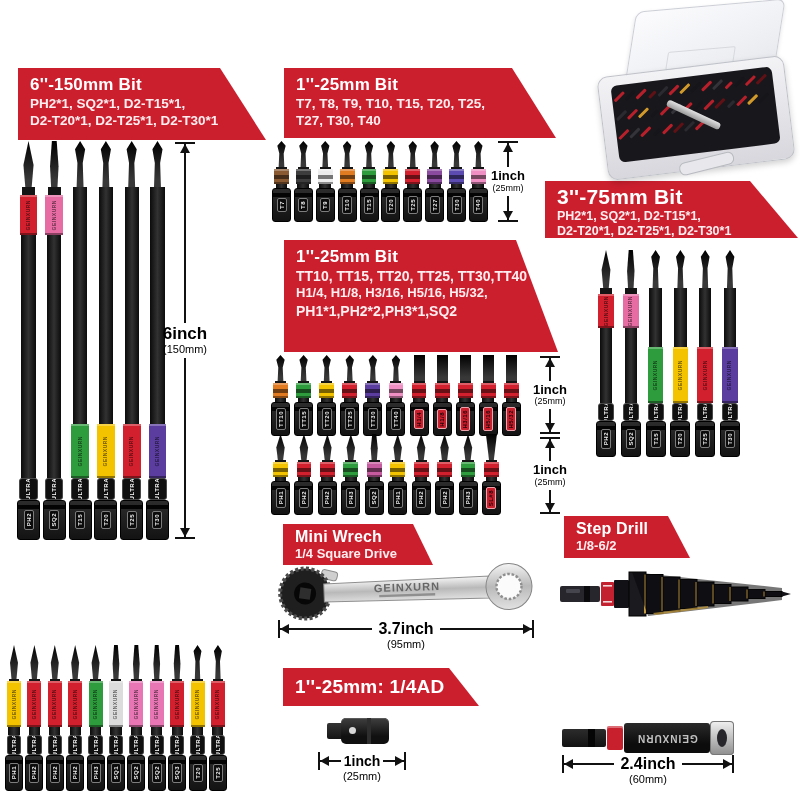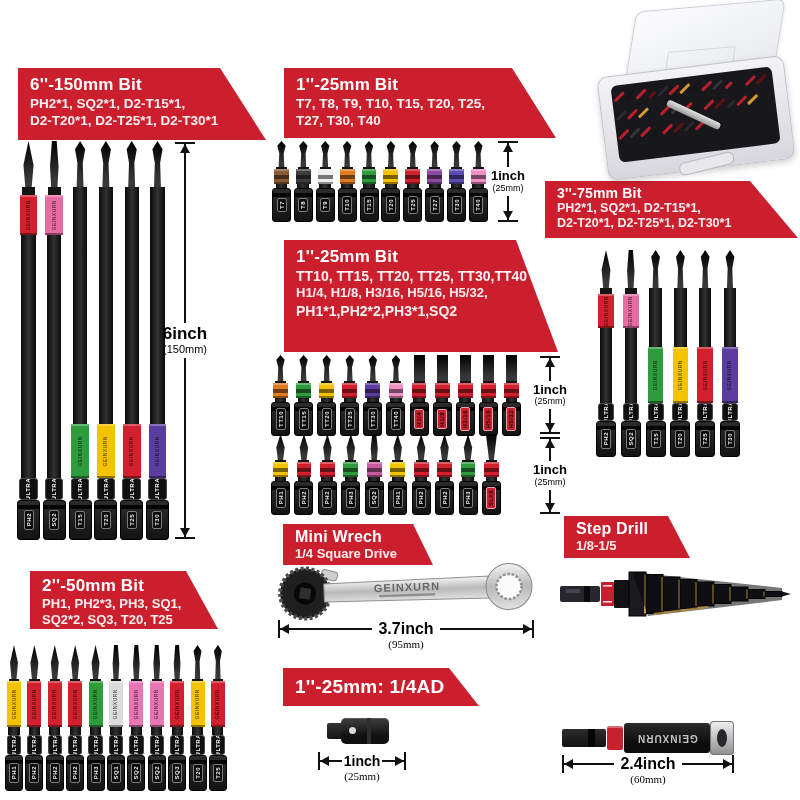--- a/index.html
+++ b/index.html
@@ -3,21 +3,21 @@
 <meta charset="utf-8">
 <style>
   html,body{margin:0;padding:0;background:#fff;}
   .stage{position:relative;width:800px;height:800px;background:#ffffff;overflow:hidden;
          font-family:"Liberation Sans", sans-serif;}
   
   .banner{position:absolute;background:#cb1f2e;color:#fff;box-sizing:border-box;
           padding:7px 12px 6px;clip-path:polygon(0 0,calc(100% - var(--s,40px)) 0,100% 100%,0 100%);}
   .banner .t{font-weight:800;font-size:17px;letter-spacing:.2px;line-height:1.15;}
   .banner .l{font-weight:600;font-size:13.5px;line-height:1.3;color:#ffeef0;}
-  .banner.compact .t{font-size:14px}
+  .banner.compact .t{font-size:21px}
   .banner.compact .l{font-size:12.5px;line-height:1.22}
   .banner.tool .t{font-size:16px}
   .banner.tool .l{font-size:13px}
   .banner.oneline{display:flex;align-items:center;padding-top:0;padding-bottom:0;}
   .banner.oneline .t{font-size:19px}
   
   .bitrow{position:absolute;display:flex;justify-content:space-between;align-items:flex-end;}
   .bit{display:flex;flex-direction:column;align-items:center;}
   .bit .tip{width:58%;background:linear-gradient(180deg,#000 0%,#383838 85%);}
   .tip-ph{clip-path:polygon(50% 0,88% 52%,74% 100%,26% 100%,12% 52%);}
@@ -54,21 +54,21 @@
   .munit{font-size:11px;line-height:1.2;}
   .vmeas.sm .mval{font-size:13px;}
   .vmeas.sm .munit{font-size:9px;}
   .hmeas{position:absolute;display:flex;align-items:flex-start;color:#000;}
   .hmeas .hcap{width:2px;height:18px;background:#111;}
   .hmeas .hseg{height:2px;flex:1 1 auto;background:#111;margin-top:8px;position:relative;}
   .hmeas .hseg.left::before{content:"";position:absolute;left:0;top:-4px;border:5px solid transparent;border-left:none;border-right:9px solid #111;}
   .hmeas .hseg.right::after{content:"";position:absolute;right:0;top:-4px;border:5px solid transparent;border-right:none;border-left:9px solid #111;}
   .hlabelwrap{display:flex;flex-direction:column;align-items:center;padding:0 6px;}
   .hmeas .mval{font-size:16px;line-height:18px;}
-  .hmeas .munit{font-size:11px;font-family:Liberation Serif, serif;}
+  .hmeas .munit{font-size:11px;}
   .hmeas.sm .mval{font-size:14px;}
   
   .case{position:absolute;left:598px;top:6px;width:196px;height:164px;}
   .case-lid{position:absolute;left:30px;top:0;width:148px;height:96px;border-radius:8px;
             background:linear-gradient(160deg,#fcfcfe 0%,#eceef2 60%,#dfe1e6 100%);
             border:1px solid #ccced6;transform:rotate(-5deg) skewX(-14deg);box-shadow:0 2px 4px rgba(0,0,0,.12);}
   .case-emboss{position:absolute;left:38px;top:42px;width:66px;height:16px;border:1px solid #d6d8dd;border-radius:2px;}
   .case-base{position:absolute;left:4px;top:60px;width:186px;height:102px;border-radius:10px;
              background:linear-gradient(180deg,#f3f3f6,#d7d7dd);border:1px solid #bfc1c8;transform:rotate(-7deg);
              box-shadow:0 3px 6px rgba(0,0,0,.18);}
@@ -122,34 +122,29 @@
     <div class="l">D2-T20*1, D2-T25*1, D2-T30*1</div>
   </div>
 
   <div class="banner" style="left:284px;top:240px;width:274px;height:112px;--s:42px;">
     <div class="t">1''-25mm Bit</div>
     <div class="l" style="font-size:14px">TT10, TT15, TT20, TT25, TT30,TT40</div>
     <div class="l" style="font-size:13px">H1/4, H1/8, H3/16, H5/16, H5/32,</div>
     <div class="l" style="font-size:14px">PH1*1,PH2*2,PH3*1,SQ2</div>
   </div>
 
-  <div class="banner" style="left:30px;top:571px;width:188px;height:58px;--s:32px;padding-top:5px;">
-    <div class="t">2''-50mm Bit</div>
-    <div class="l" style="font-size:13px">PH1, PH2*3, PH3, SQ1,</div>
-    <div class="l" style="font-size:13px">SQ2*2, SQ3, T20, T25</div>
-  </div>
 
   <div class="banner tool" style="left:283px;top:524px;width:150px;height:41px;--s:20px;padding-top:4px;">
     <div class="t">Mini Wrech</div>
     <div class="l">1/4 Square Drive</div>
   </div>
 
   <div class="banner tool" style="left:564px;top:516px;width:126px;height:42px;--s:22px;padding-top:4px;">
     <div class="t">Step Drill</div>
-    <div class="l">1/8-1/5</div>
+    <div class="l">1/8-6/2</div>
   </div>
 
   <div class="banner oneline" style="left:283px;top:668px;width:196px;height:38px;--s:30px;">
     <div class="t">1''-25mm: 1/4AD</div>
   </div>
 
 
   <div class="bitrow" style="left:17px;top:141px;width:152px;height:399px;">
       <div class="bit" style="width: 23px; height: 399px;">
         <div class="tip tip-ph" style="height: 46px;"></div>

